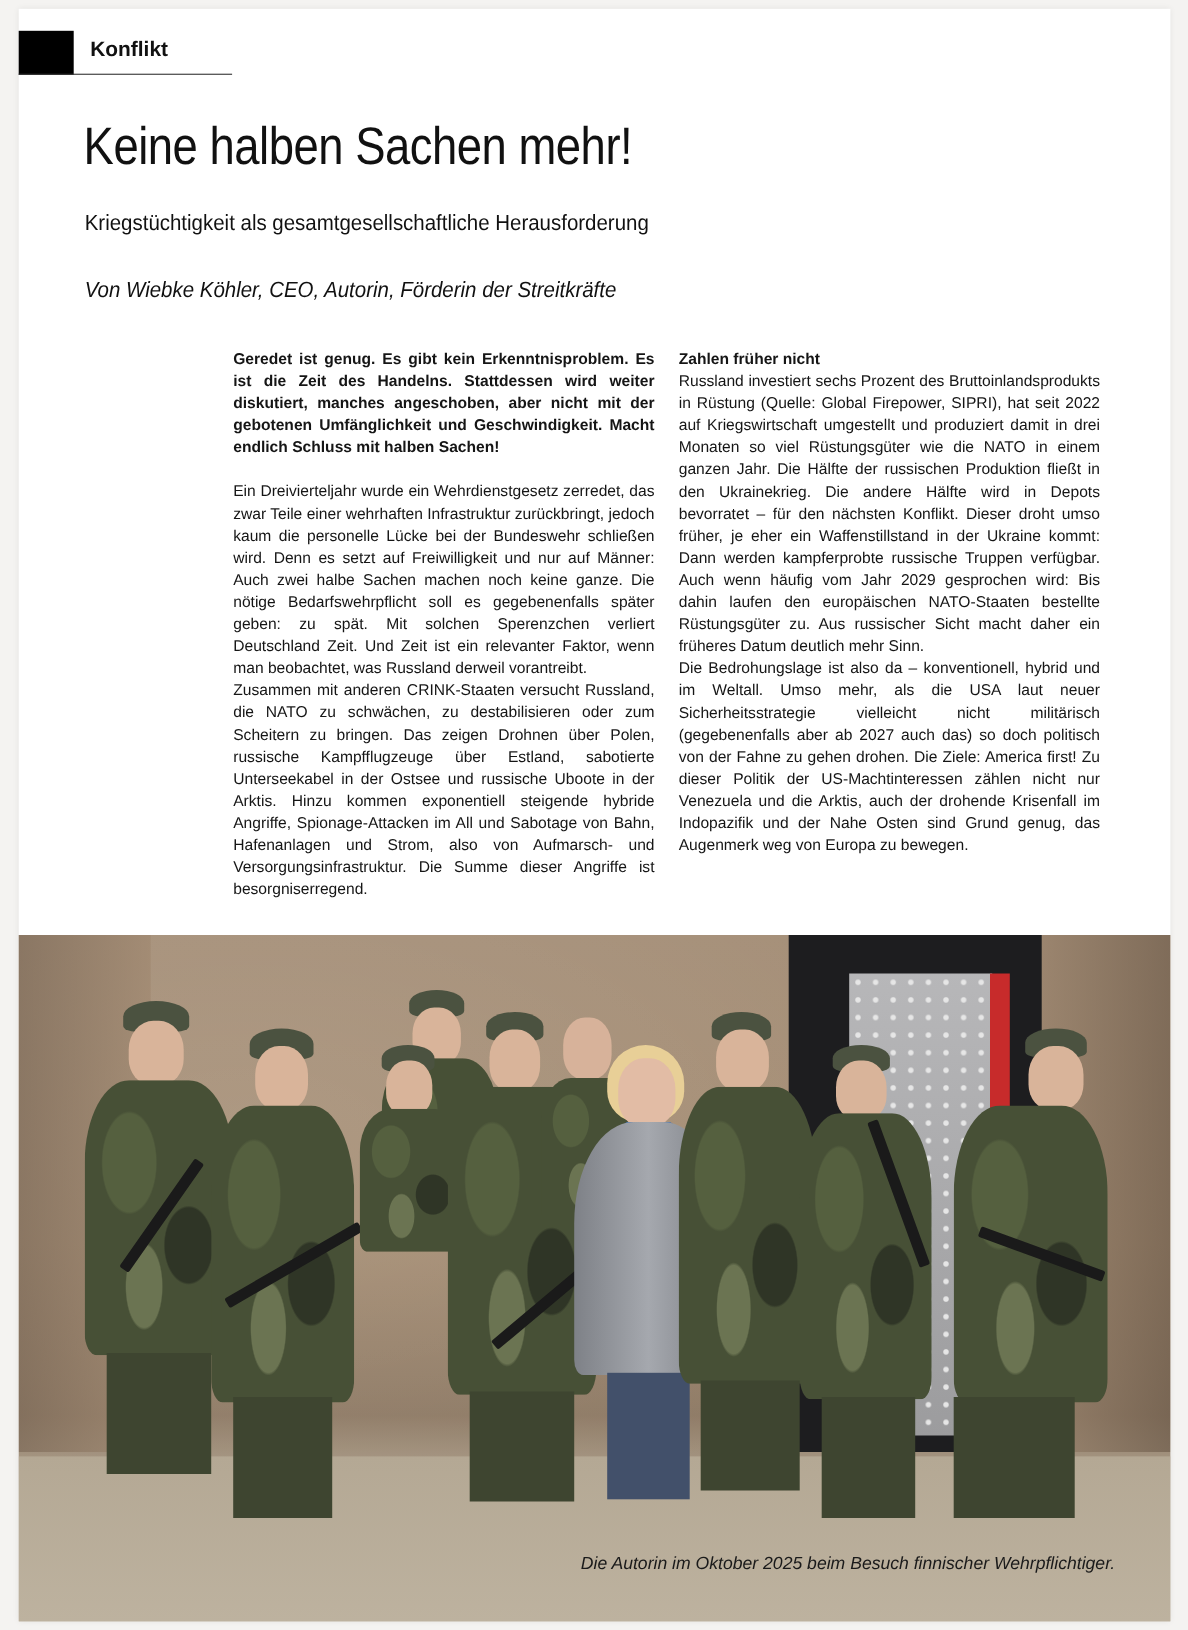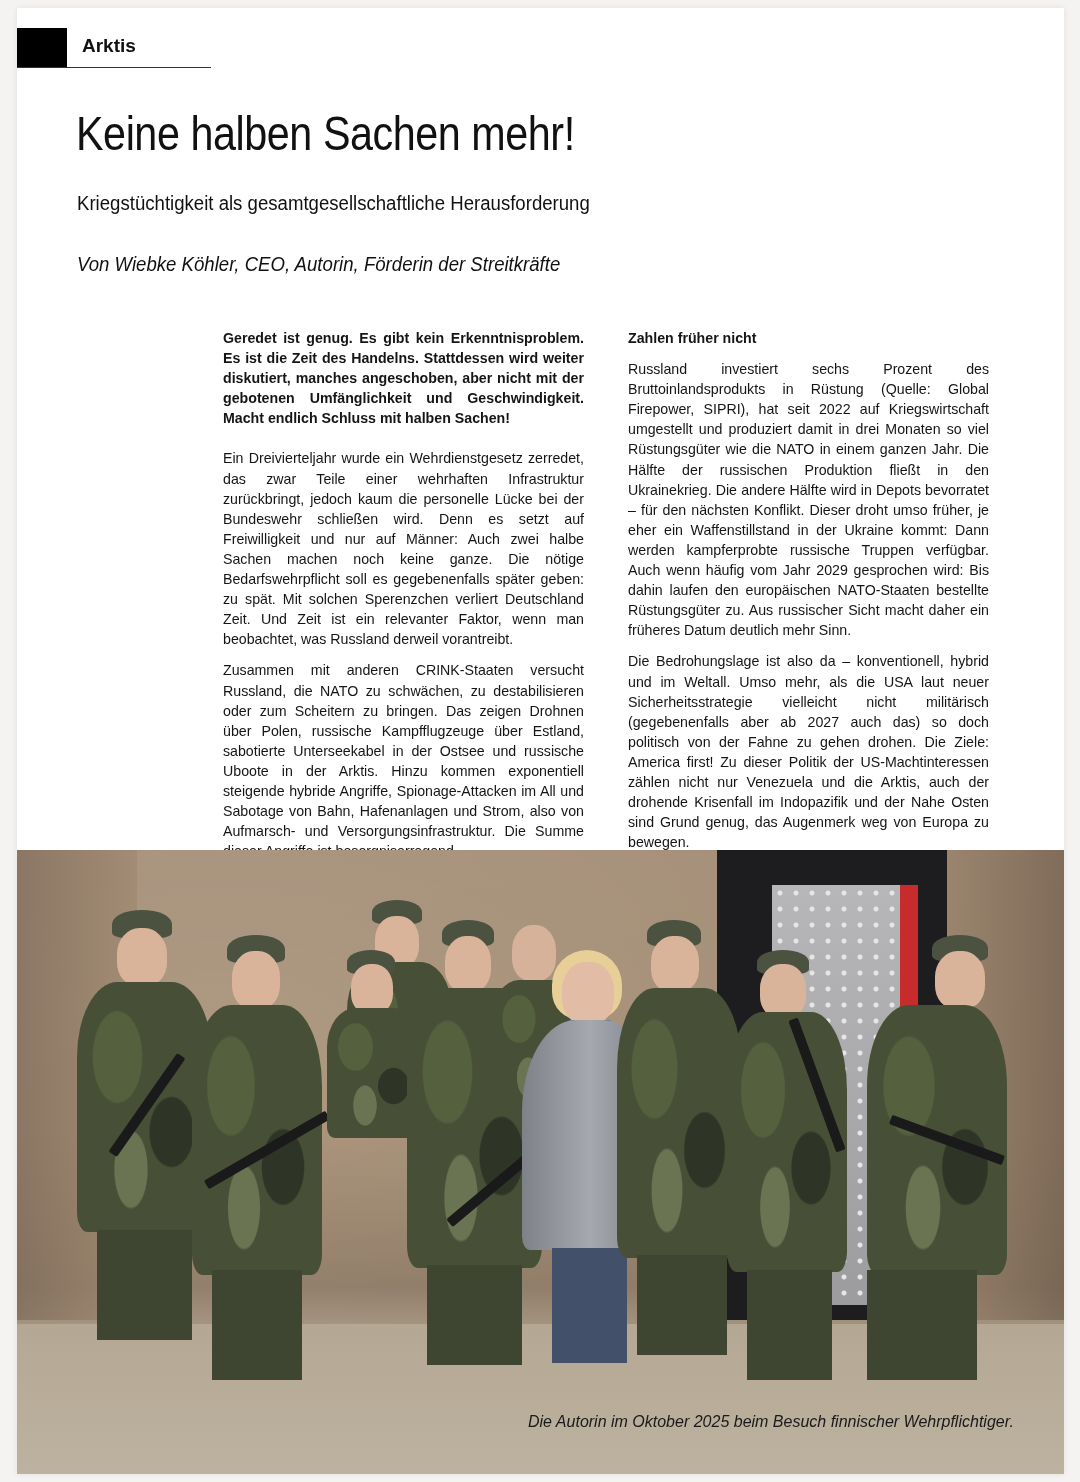--- a/index.html
+++ b/index.html
@@ -35,21 +35,21 @@
   .byline {
     position:absolute; left:77px; top:253px;
     font-size:20px; font-style:italic; color:#111; white-space:nowrap;
     transform:scaleX(0.93); transform-origin:left top;
   }
   .col {
     position:absolute; top:317px; width:383px;
     font-size:14.2px; line-height:20.1px; text-align:justify;
     color:#151515;
   }
-  .col p { margin:11px; }
+  .col p { margin:0; }
   .col1 { left:212px; }
   .col2 { left:617px; }
   .lead { font-weight:bold; margin-bottom:20px !important; }
   .subhead { font-weight:bold; }
 
   .photo {
     position:absolute; left:17px; top:850px; width:1047px; height:624px;
     overflow:hidden;
     background:
       radial-gradient(ellipse at 20% 30%, rgba(255,255,255,0.10), rgba(0,0,0,0) 60%),
@@ -85,21 +85,21 @@
     position:absolute; left:528px; top:1413px;
     font-size:16px; font-style:italic; color:#1a1a1a; white-space:nowrap;
   }
 </style>
 </head>
 <body>
 
 <div class="page"></div>
 
 <div class="section-block"></div>
-<div class="section-label">Arktis</div>
+<div class="section-label">Konflikt</div>
 <div class="section-rule"></div>
 
 <h1 class="title" style="margin:0;">Keine halben Sachen mehr!</h1>
 <div class="subtitle">Kriegstüchtigkeit als gesamtgesellschaftliche Herausforderung</div>
 <div class="byline">Von Wiebke Köhler, CEO, Autorin, Förderin der Streitkräfte</div>
 
 <div class="col col1">
   <p class="lead">Geredet ist genug. Es gibt kein Erkenntnisproblem. Es ist die Zeit des Handelns. Stattdessen wird weiter diskutiert, manches angeschoben, aber nicht mit der gebotenen Umfänglichkeit und Geschwindigkeit. Macht endlich Schluss mit halben Sachen!</p>
   <p>Ein Dreivierteljahr wurde ein Wehrdienstgesetz zerredet, das zwar Teile einer wehrhaften Infrastruktur zurückbringt, jedoch kaum die personelle Lücke bei der Bundeswehr schließen wird. Denn es setzt auf Freiwilligkeit und nur auf Männer: Auch zwei halbe Sachen machen noch keine ganze. Die nötige Bedarfswehrpflicht soll es gegebenenfalls später geben: zu spät. Mit solchen Sperenzchen verliert Deutschland Zeit. Und Zeit ist ein relevanter Faktor, wenn man beobachtet, was Russland derweil vorantreibt.</p>
   <p>Zusammen mit anderen CRINK-Staaten versucht Russland, die NATO zu schwächen, zu destabilisieren oder zum Scheitern zu bringen. Das zeigen Drohnen über Polen, russische Kampfflugzeuge über Estland, sabotierte Unterseekabel in der Ostsee und russische Uboote in der Arktis. Hinzu kommen exponentiell steigende hybride Angriffe, Spionage-Attacken im All und Sabotage von Bahn, Hafenanlagen und Strom, also von Aufmarsch- und Versorgungsinfrastruktur. Die Summe dieser Angriffe ist besorgniserregend.</p>

